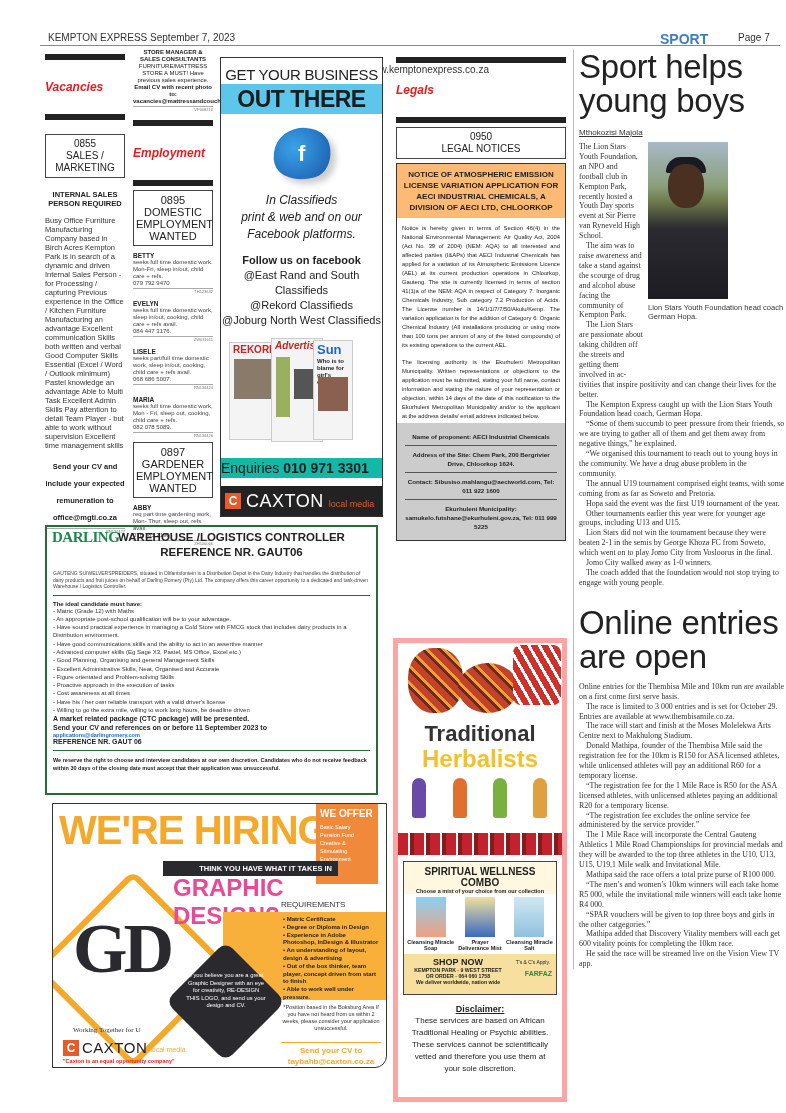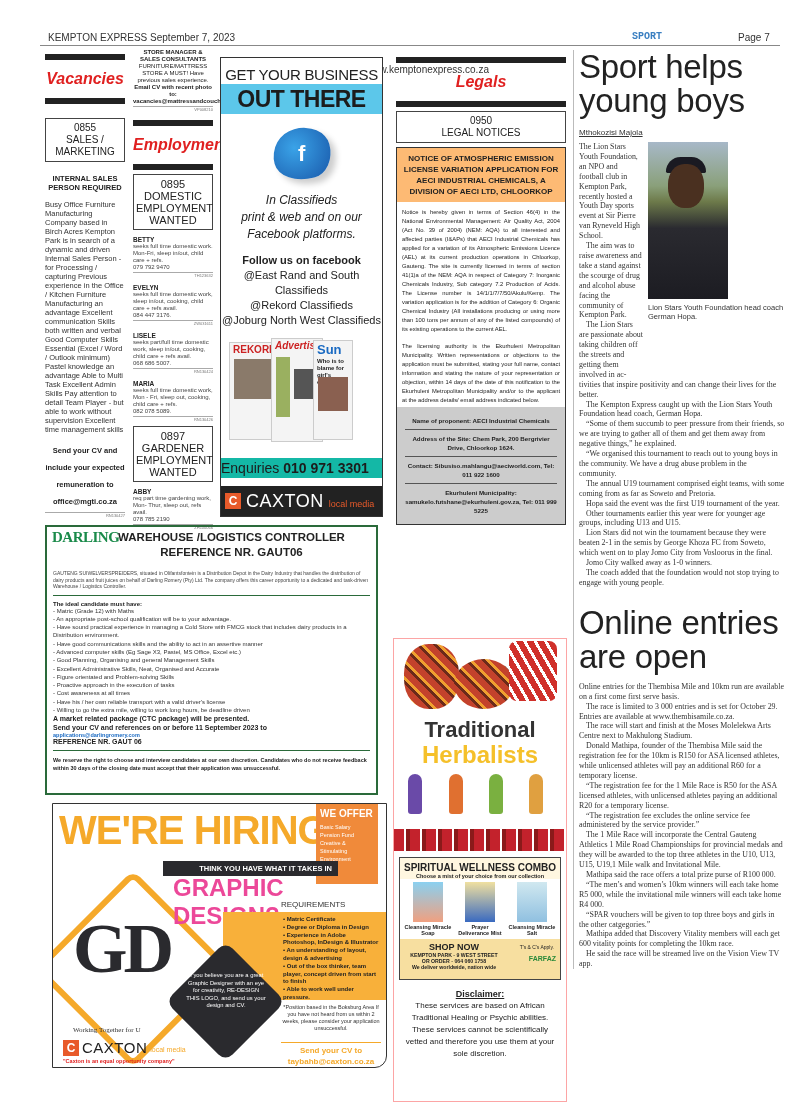--- a/index.html
+++ b/index.html
@@ -2,25 +2,25 @@
 <html><head>
 <meta charset="utf-8">
 <style>
   * { box-sizing: border-box; margin: 0; padding: 0; }
   html, body { width: 786px; height: 1113px; background: #fff; overflow: hidden; }
   body { font-family: "Liberation Sans", sans-serif; color: #222; position: relative; }
 
   .header { position: absolute; top: 30px; left: 40px; width: 740px; height: 16px; border-bottom: 1px solid #888; font-size: 10px; }
   .header .left { position: absolute; left: 8px; top: 2px; color: #333; }
   .header .mid { position: absolute; left: 325px; top: 2px; color: #333; margin-top: 32px; }
-  .header .section { position: absolute; left: 592px; top: 1px; color: #3a7fc1; font-weight: bold; font-size: 10px; font-family: Liberation Mono, monospace; }
+  .header .section { position: absolute; left: 620px; top: 1px; color: #3a7fc1; font-weight: bold; font-size: 14px; }
   .header .page { position: absolute; left: 698px; top: 2px; color: #333; }
 
   .bar { height: 6px; background: #222; }
-  .secttitle { color: #e02020; font-style: italic; font-weight: bold; font-size: 16px; text-align: center; padding: 10px 0; }
+  .secttitle { color: #e02020; font-style: italic; font-weight: bold; font-size: 12px; text-align: left; padding: 20px 0; }
   .catbox { border: 1px solid #444; text-align: center; font-family: "Liberation Sans Narrow","Liberation Sans", sans-serif; font-size: 10px; line-height: 12px; padding: 3px 2px; color: #222; }
   .catbox.big { font-size: 11px; line-height: 12px; }
 
   .col1 { position: absolute; left: 45px; top: 54px; width: 80px; }
   .col1 .head { font-size: 7.5px; font-weight: bold; text-align: center; line-height: 9px; margin-top: 12px; }
   .col1 .body { font-size: 7.5px; line-height: 9px; margin-top: 8px; color: #333; }
   .col1 .cta { font-size: 7.5px; font-weight: bold; text-align: center; line-height: 17px; margin-top: 8px; }
   .col1 .ref { font-size: 4px; text-align: right; color: #777; border-top: 1px solid #aaa; margin-top: 2px; }
 
   .col2 { position: absolute; left: 133px; top: 49px; width: 80px; font-size: 6px; }
@@ -50,21 +50,21 @@
   .cx-sub { font-size: 9px; color: #e85a2a; margin-top: 5px; }
 
   .legals { position: absolute; left: 396px; top: 57px; width: 170px; }
   .legal-notice { border: 1.5px solid #333; margin-top: 4px; font-family: "Liberation Sans Narrow","Liberation Sans", sans-serif; }
   .legal-notice .nh { background: #fdba74; font-weight: bold; text-align: center; font-size: 8px; line-height: 11px; padding: 5px 6px; }
   .legal-notice .np { font-size: 5.8px; line-height: 9px; text-align: justify; padding: 6px 5px 2px; color: #222; }
   .legal-notice .foot { background: #ccc; padding: 5px 8px; font-size: 6.2px; font-weight: bold; text-align: center; line-height: 9px; }
   .legal-notice .foot div { padding: 4px 0; border-bottom: 1px solid #555; }
   .legal-notice .foot div:last-child { border-bottom: none; }
 
-  .herb { position: absolute; left: 393px; top: 638px; width: 174px; height: 464px; border: 1px solid #fca5a5; background: #fff; }
+  .herb { position: absolute; left: 393px; top: 638px; width: 174px; height: 464px; border: 5px solid #fca5a5; background: #fff; }
   .herb .art { height: 212px; position: relative; background: #fff; overflow: hidden; }
   .pot { position: absolute; border-radius: 45%; background: repeating-linear-gradient(45deg, #c3422c 0 6px, #6b2a1a 6px 9px, #f0a030 9px 12px); }
   .herb .trad { position: absolute; top: 78px; left: 0; right: 0; text-align: center; font-size: 22px; font-weight: bold; color: #333; }
   .herb .herbal { position: absolute; top: 102px; left: 0; right: 0; text-align: center; font-size: 24px; font-weight: bold; color: #f5c02a; }
   .dancers { position: absolute; top: 135px; left: 0; right: 0; height: 55px; }
   .dancer { position: absolute; width: 14px; height: 40px; border-radius: 7px 7px 3px 3px; }
   .border-strip { position: absolute; bottom: 0; left: 0; right: 0; height: 22px; background: repeating-linear-gradient(90deg, #c3222c 0 10px, #fff 10px 12px, #8a1a1a 12px 16px); }
   .combo { margin: 6px 5px 0; border: 1px solid #444; background: #fff7e0; }
   .combo .ct { text-align: center; font-weight: 900; font-size: 10px; line-height: 11px; padding-top: 4px; color: #222; }
   .combo .cs { text-align: center; font-size: 5.5px; font-weight: bold; }

